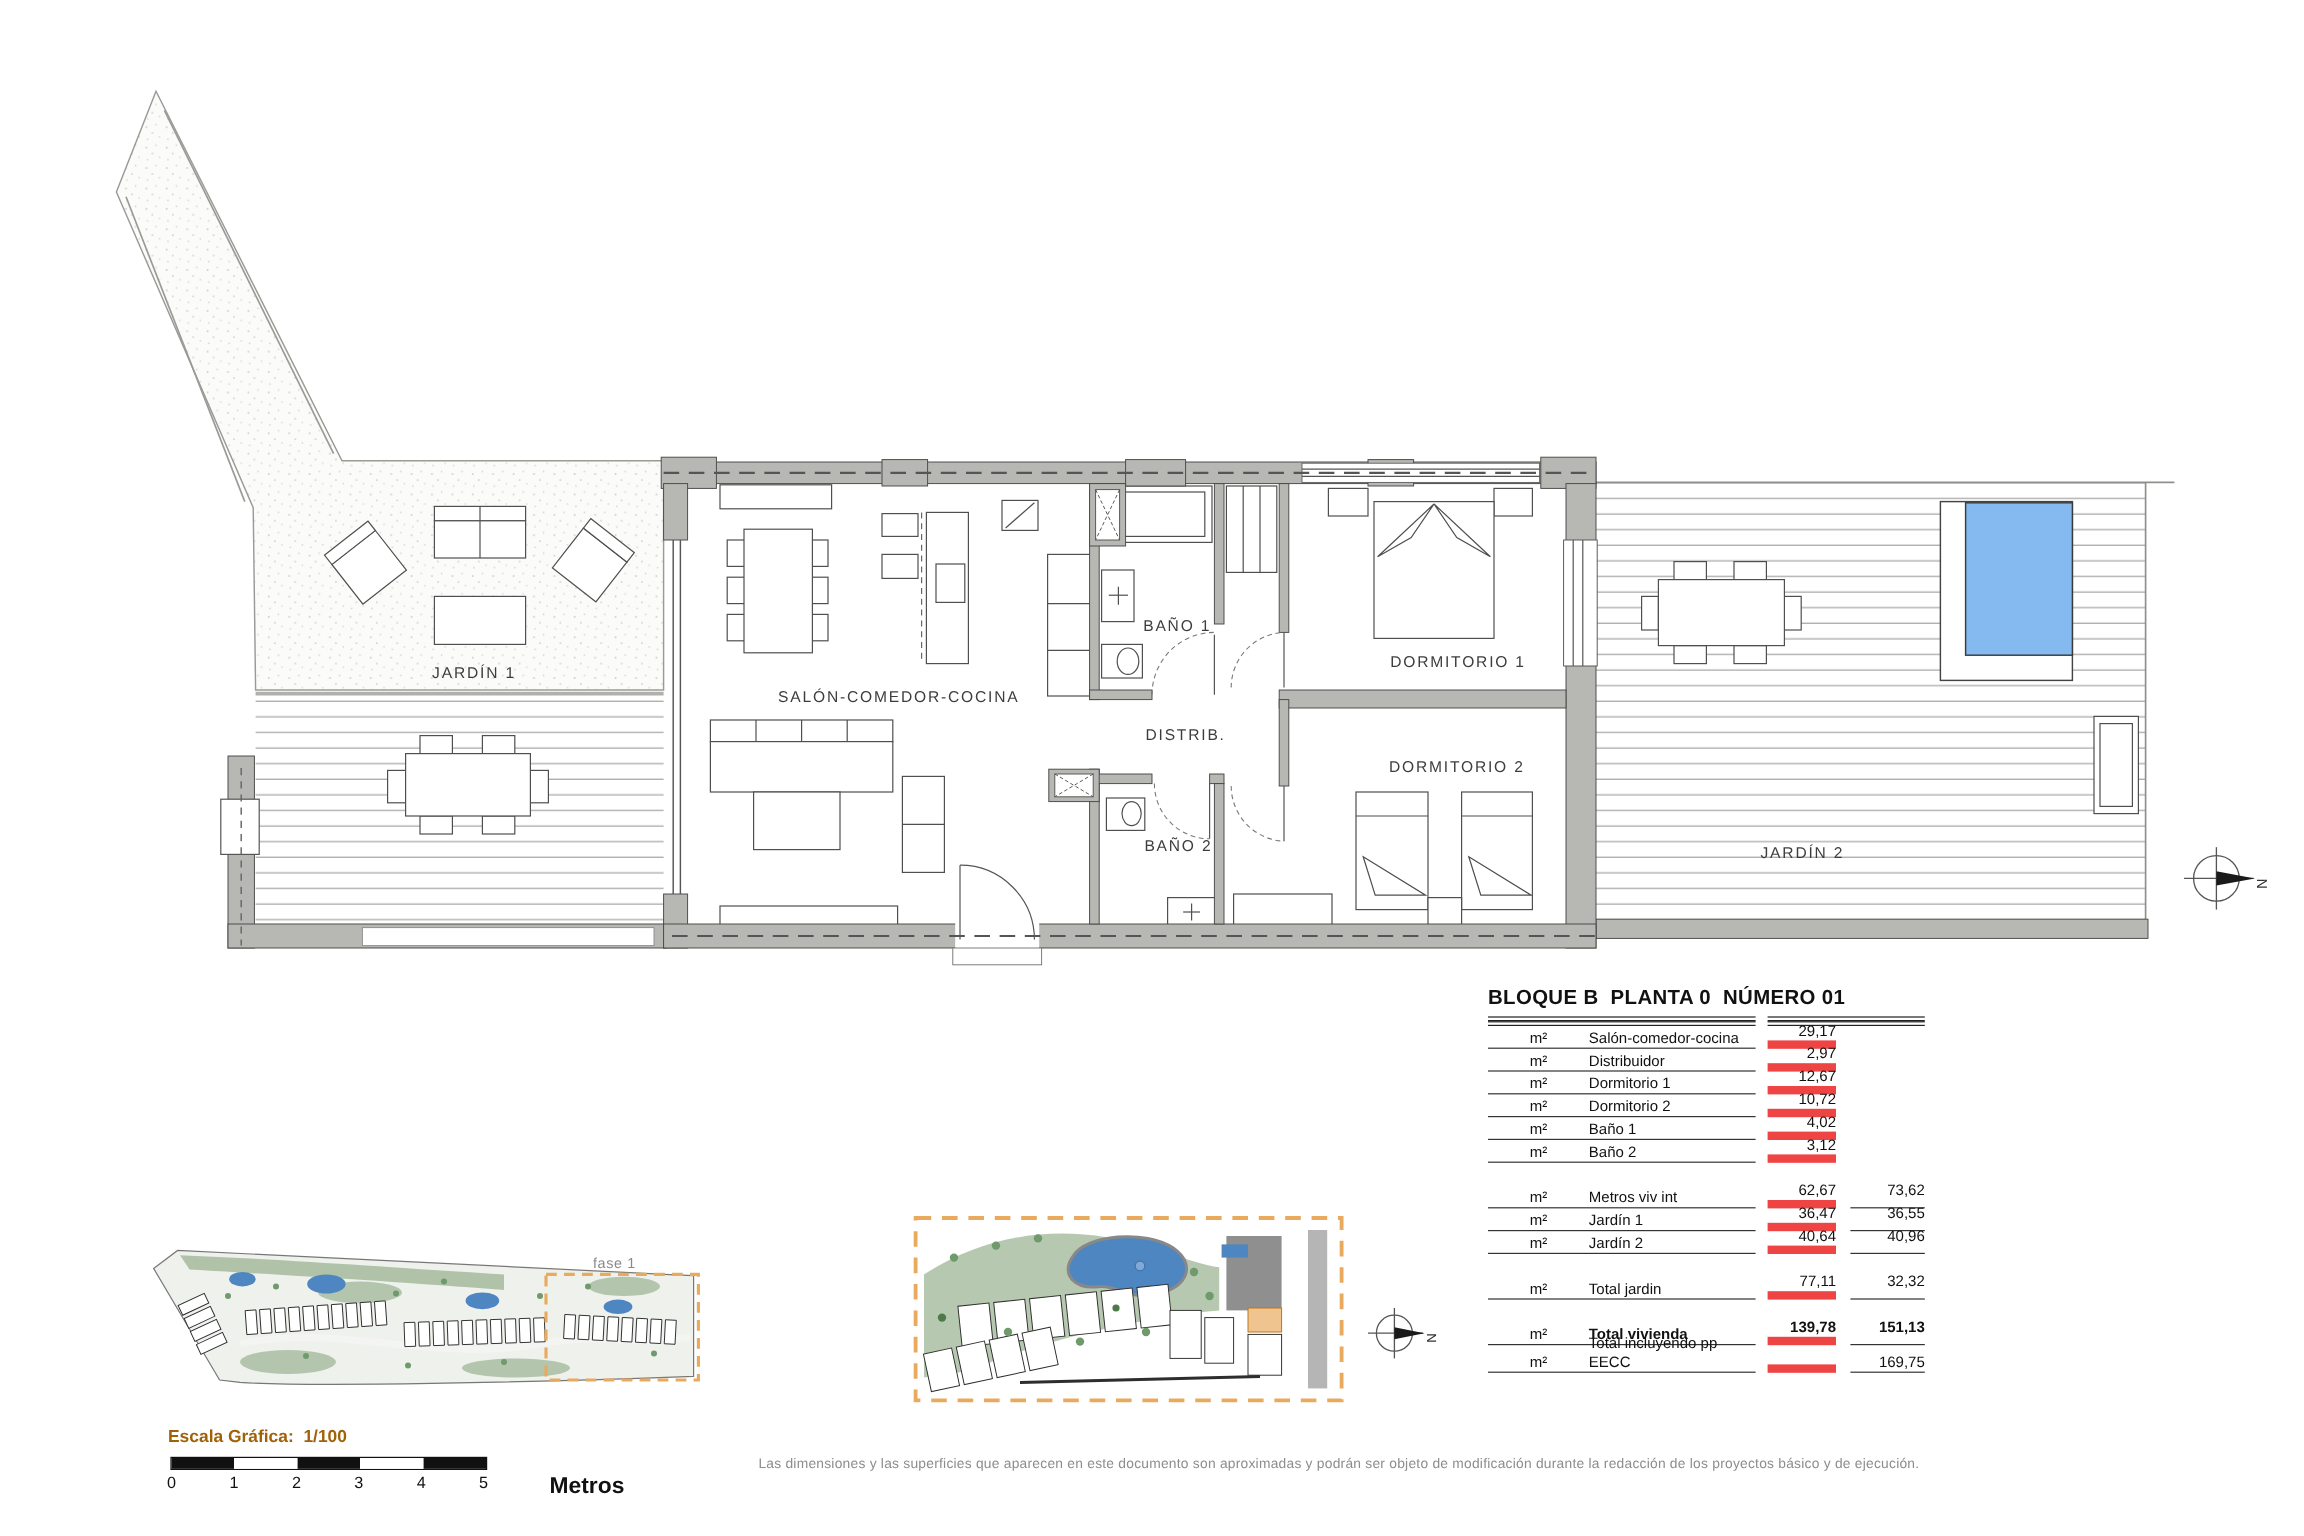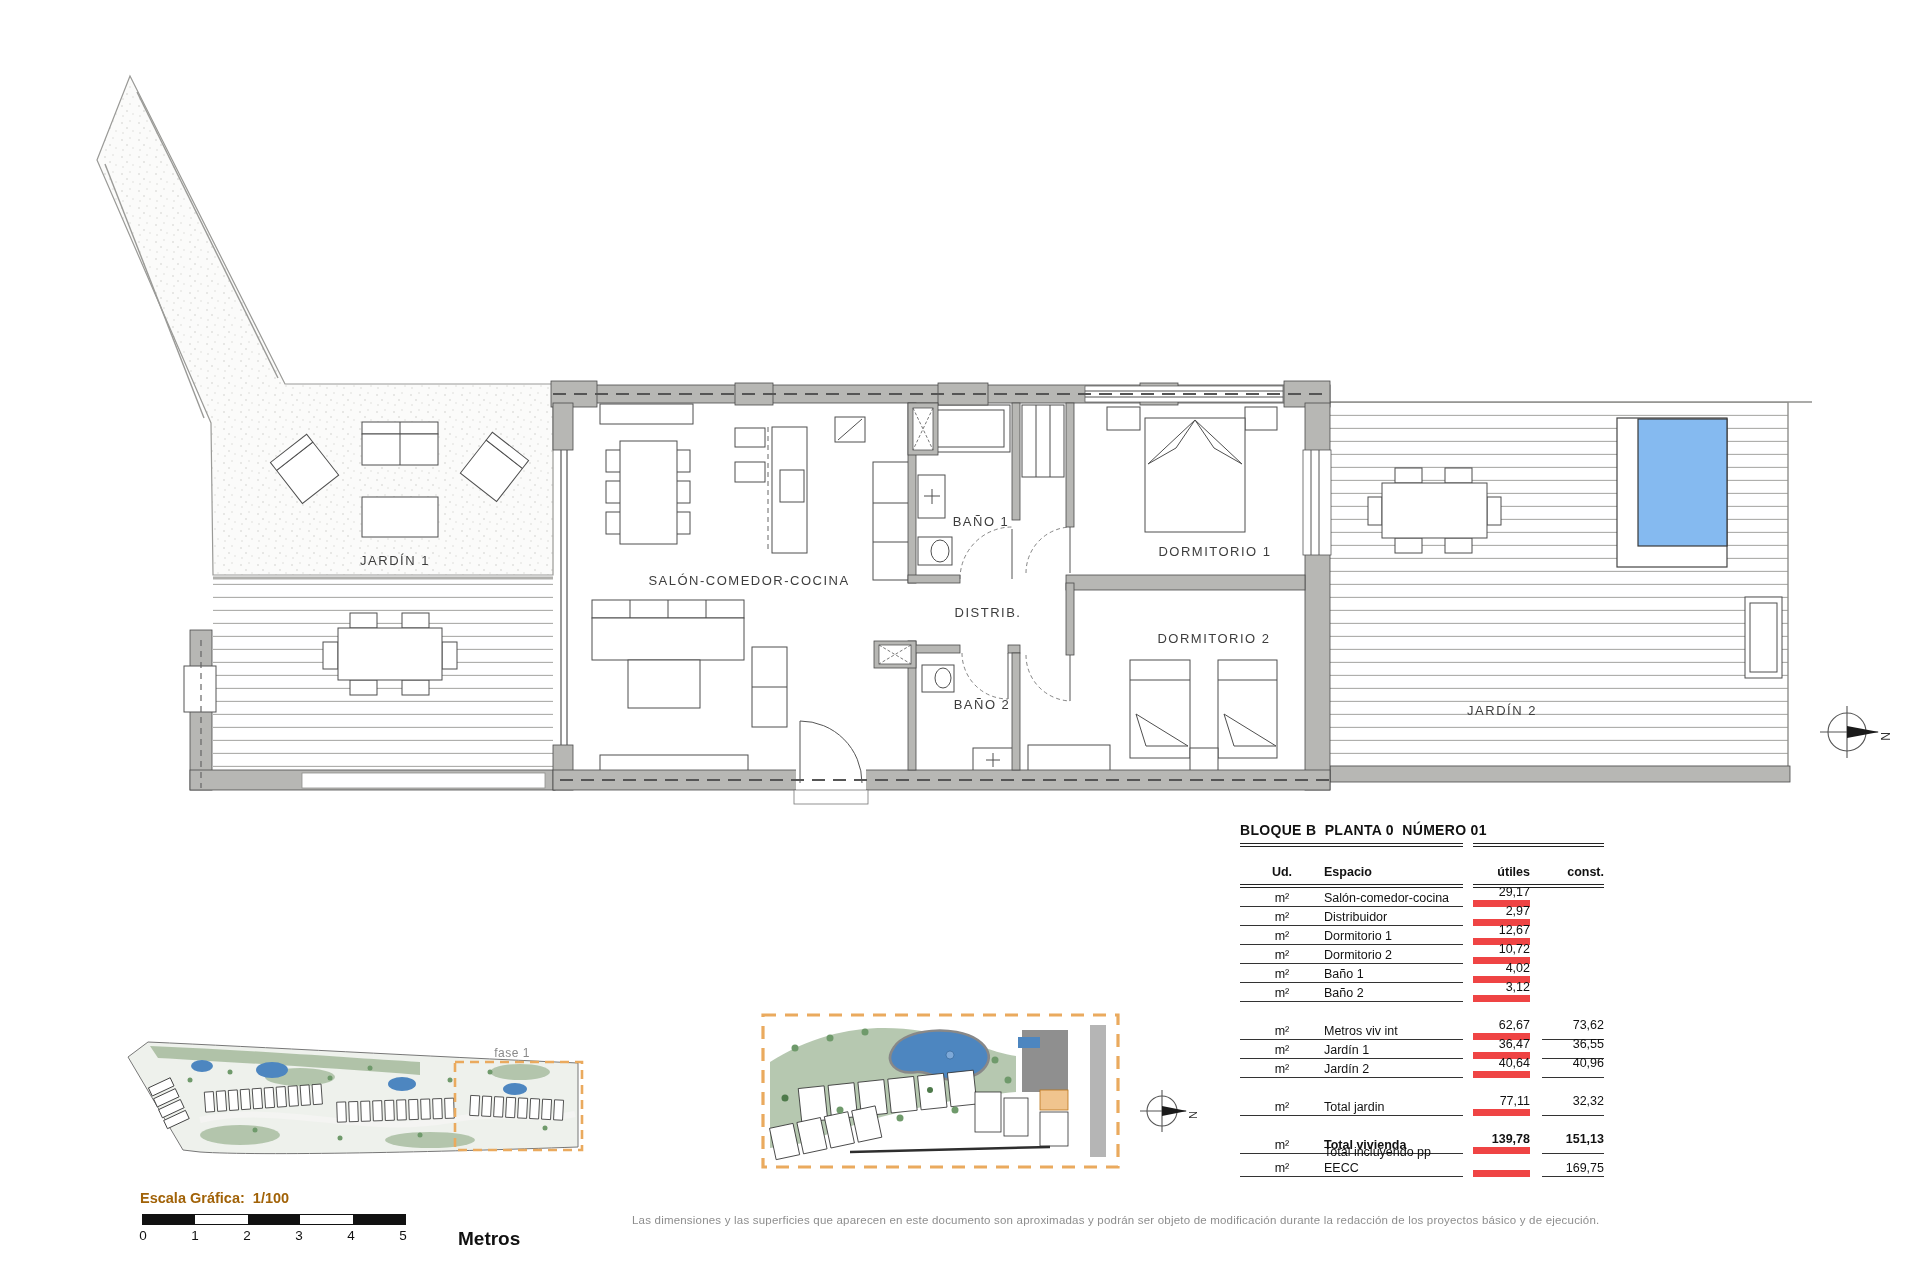--- a/index.html
+++ b/index.html
@@ -14,21 +14,21 @@
   .thn  { fill:none;    stroke:#9a9a97; stroke-width:1.4; }
   .dash { fill:none; stroke:#555; stroke-width:1.8; stroke-dasharray:13 8; }
   .arc  { fill:none; stroke:#777; stroke-width:.9; stroke-dasharray:4 3; }
   .arcs { fill:none; stroke:#555; stroke-width:1; }
   .bld  { fill:#ffffff; stroke:#2e2e2e; stroke-width:.8; }
   .tree { fill:#6f9a6b; }
   .cmp  { fill:none; stroke:#555; stroke-width:1.1; }
 
   
   .tbl { position:absolute; left:1240px; top:822px; width:364px; color:#111; font-size:12.5px; }
-  .tbl .title { font-weight:bold; font-size:14px; letter-spacing:.3px; white-space:pre; margin-bottom:5px; }
+  .tbl .title { font-weight:bold; font-size:17px; letter-spacing:.3px; white-space:pre; margin-bottom:5px; }
   .thead, .trow, .rl2 { display:flex; }
   .lg { width:223px; display:flex; }
   .rg { width:131px; margin-left:10px; display:flex; }
   .c-ud { width:84px; text-align:center; }
   .c-es { flex:1; text-align:left; }
   .c-ut { width:57px; text-align:right; }
   .c-sp { width:12px; }
   .c-ct { width:62px; text-align:right; }
   .rl2 { height:4px; }
   .rl2 .lg, .rl2 .rg { border-top:1.2px solid #222; border-bottom:1.2px solid #222; height:2px; }
@@ -432,31 +432,20 @@
     <text x="1193" y="1115" font-size="11" fill="#333" transform="rotate(90 1193 1111)" font-family="Liberation Sans, sans-serif">N</text>
   </g>
 </svg>
 
 <div class="tbl">
   <div class="title">BLOQUE B  PLANTA 0  NÚMERO 01</div>
   <div class="rl2">
       <div class="lg"></div>
       <div class="rg"></div>
     </div>
-  <div class="thead">
-    <div class="lg">
-      <span class="c-ud">Ud.</span>
-      <span class="c-es">Espacio</span>
-    </div>
-    <div class="rg">
-      <span class="c-ut">útiles</span>
-      <span class="c-sp"></span>
-      <span class="c-ct">const.</span>
-    </div>
-  </div>
   <div class="rl2">
       <div class="lg"></div>
       <div class="rg"></div>
     </div>
 
   <div class="trow">
     <div class="lg">
         <span class="c-ud">m²</span>
         <span class="c-es">Salón-comedor-cocina</span>
       </div>

